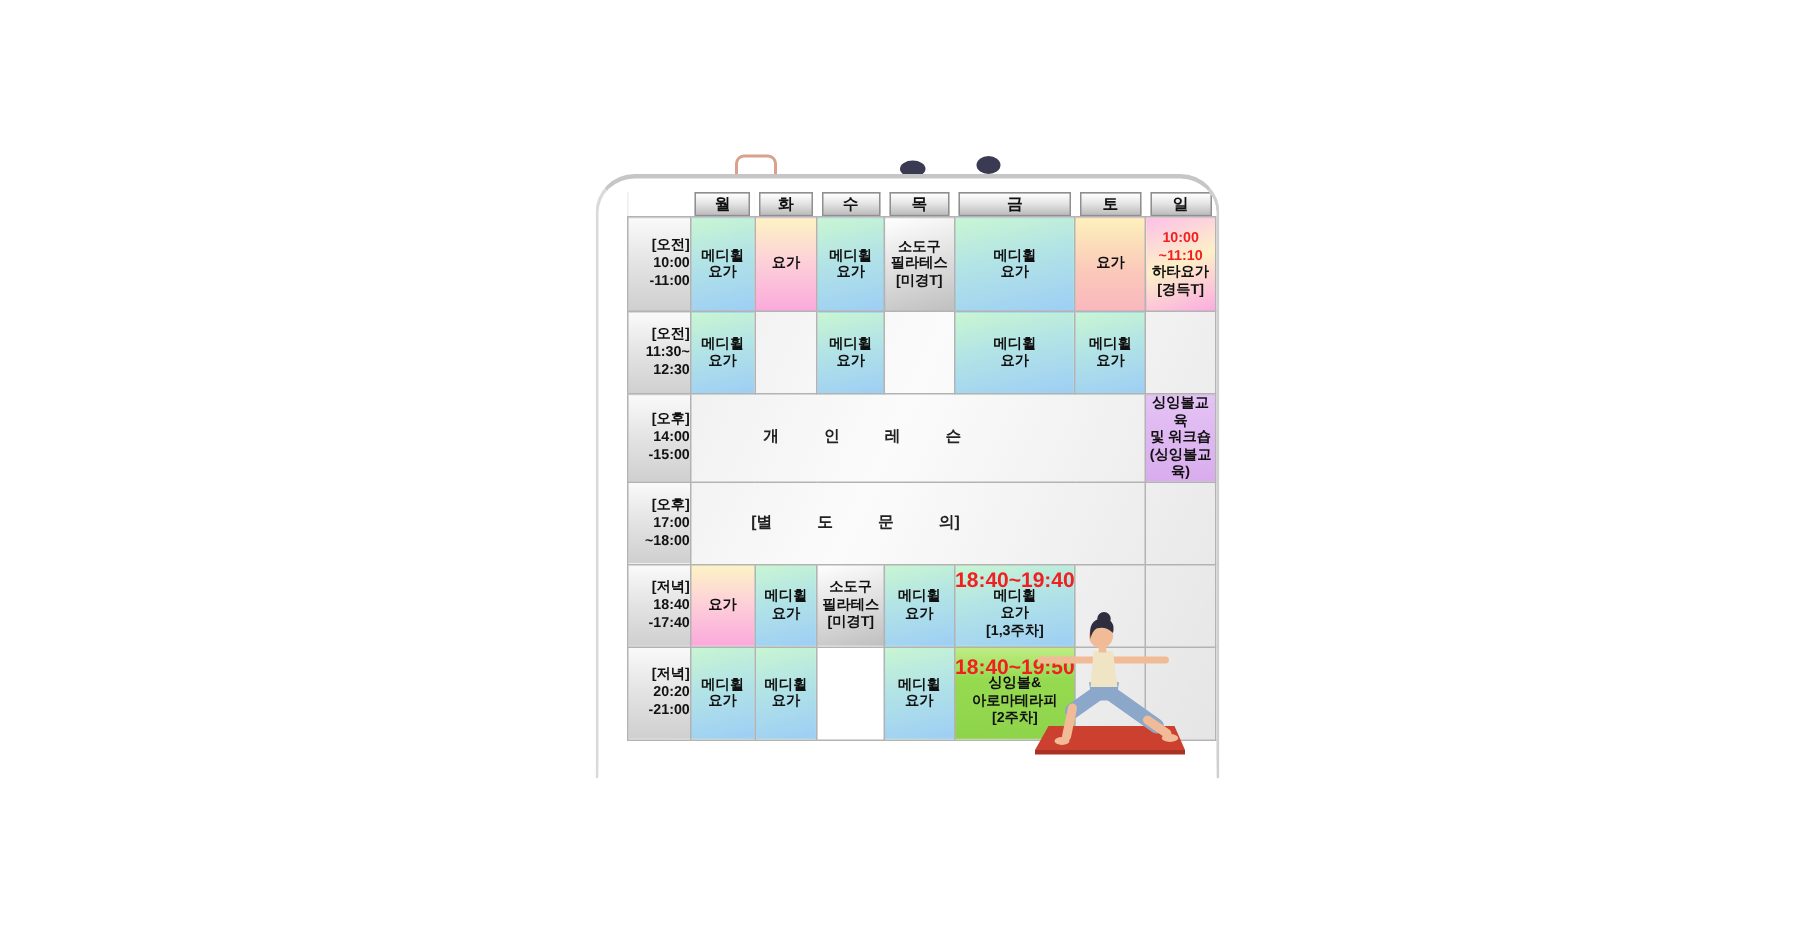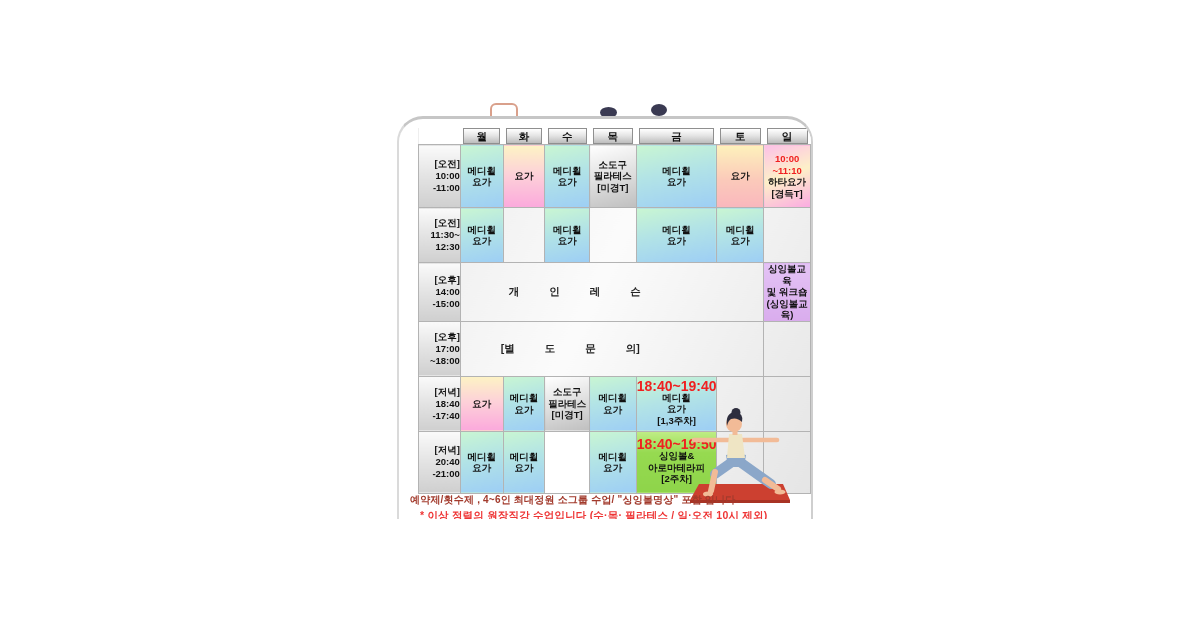--- a/index.html
+++ b/index.html
@@ -222,21 +222,21 @@
             <div>메디휠</div>
             <div>요가</div>
             <div>[1,3주차]</div>
           </td>
           <td class="cell"></td>
           <td class="cell"></td>
         </tr>
         <tr style="height:62px">
           <td class="time">
             <div>[저녁]</div>
-            <div>20:40</div>
+            <div>20:20</div>
             <div>-21:00</div>
           </td>
           <td class="cell c-gb">
             <div>메디휠</div>
             <div>요가</div>
           </td>
           <td class="cell c-gb">
             <div>메디휠</div>
             <div>요가</div>
           </td>
@@ -275,17 +275,15 @@
       <path d="M7,35 L90,35" stroke="#f2bb97" stroke-width="4.6" stroke-linecap="round" fill="none"></path>
 
       <path d="M42,29 L55,29 L58,53 L40,53 Z" fill="#efe5c4"></path>
 
       <rect x="45.5" y="24" width="5" height="6" fill="#f2bb97"></rect>
       <circle cx="47" cy="19" r="8" fill="#f2bb97"></circle>
       <path d="M40,21 Q38,8 48,7 Q57,8 55,17 Q50,12 44,14 Q41,16 40,21 Z" fill="#2e2e3e"></path>
       <circle cx="49" cy="7.5" r="4.5" fill="#2e2e3e"></circle>
     </svg>
 
-    <div class="foot1">예약제/횟수제 , 4~6인 최대정원 소그룹 수업/ "싱잉볼명상" 포함 입니다.</div>
-    <div class="foot2">* 이상 정렬의 원장직강 수업입니다 (수·목· 필라테스 / 일·오전 10시 제외)</div>
   </div>
 
 </div>
 
 </body></html>

